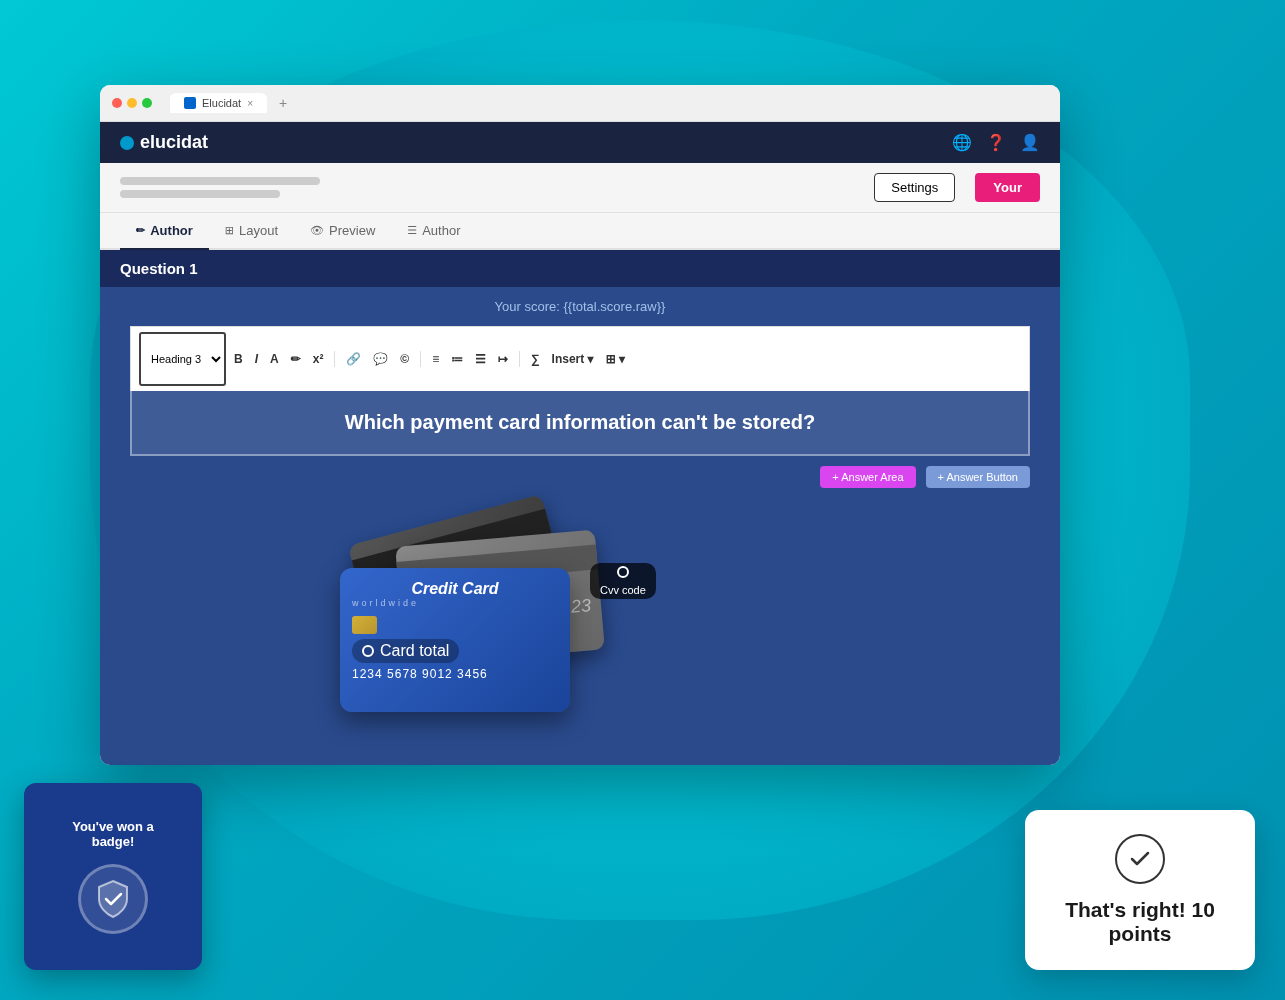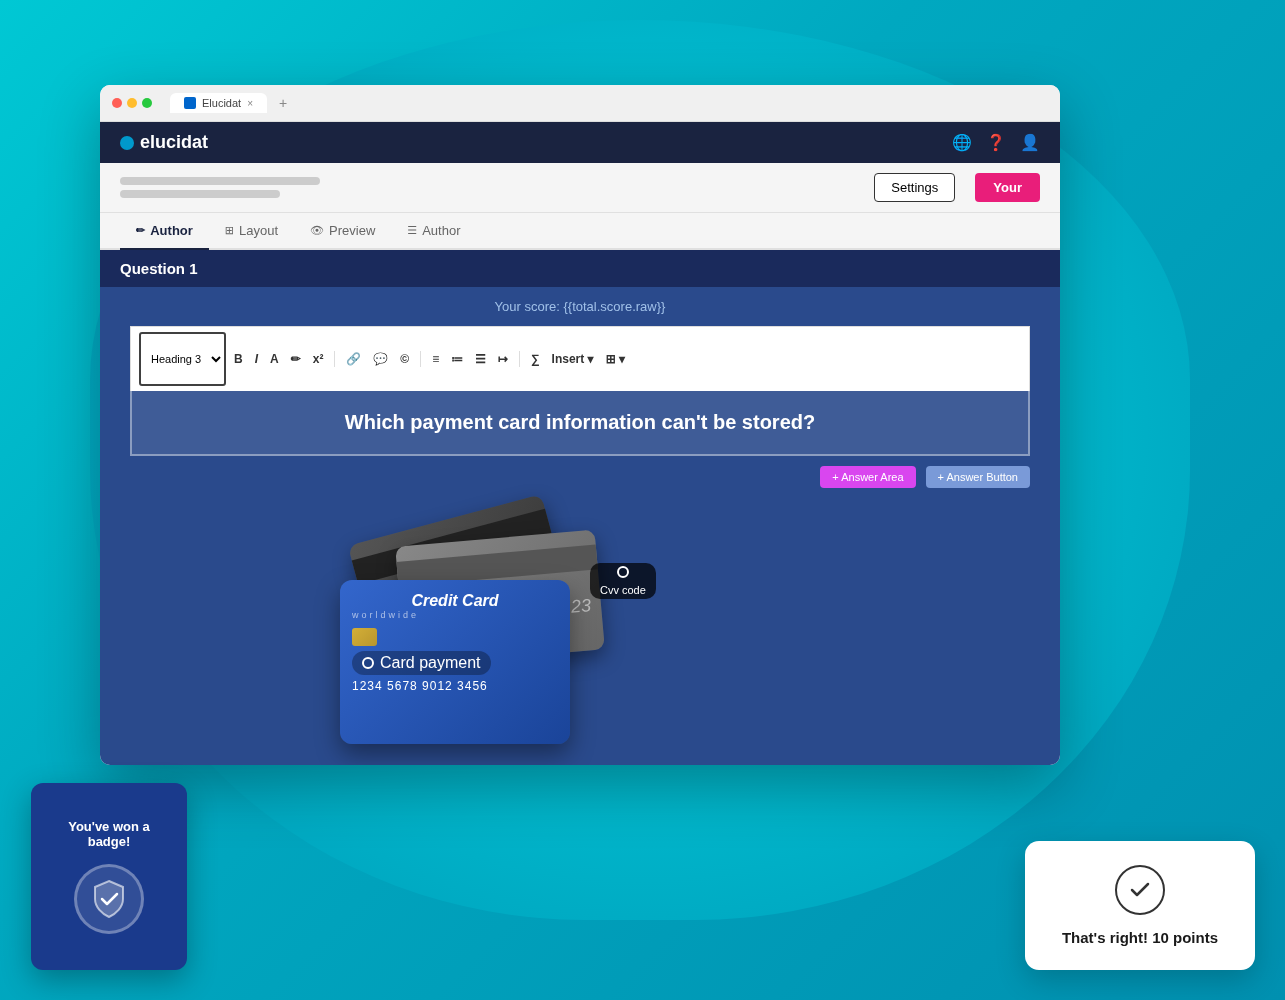--- a/index.html
+++ b/index.html
@@ -340,24 +340,24 @@
       background: linear-gradient(135deg, #888 0%, #666 100%);
       border-radius: 10px;
       transform: rotate(-5deg);
       top: 30px;
       left: 300px;
       box-shadow: 0 8px 20px rgba(0,0,0,0.4);
     }
     .card-front {
       position: absolute;
       width: 230px;
-      height: 164px;
+      height: 144px;
       background: linear-gradient(135deg, #3366cc 0%, #1a4499 100%);
       border-radius: 12px;
-      top: 72px;
+      top: 60px;
       left: 240px;
       box-shadow: 0 10px 25px rgba(0,0,0,0.4);
       padding: 12px;
       color: #fff;
     }
     .card-title {
       font-size: 16px;
       font-style: italic;
       font-weight: 700;
       text-align: center;
@@ -421,22 +421,22 @@
       width: 12px;
       height: 12px;
       border: 2px solid #fff;
       border-radius: 50%;
     }
 
     
     .badge-popup {
       position: absolute;
       bottom: 30px;
-      left: 31px;
-      width: 156px;
+      left: 24px;
+      width: 178px;
       background: #1a3a8c;
       border-radius: 12px;
       padding: 36px;
       z-index: 10;
       box-shadow: 0 10px 30px rgba(0,0,0,0.3);
       text-align: center;
     }
     .badge-title {
       color: #fff;
       font-size: 13px;
@@ -474,21 +474,21 @@
       border-radius: 50%;
       border: 2px solid #333;
       display: flex;
       align-items: center;
       justify-content: center;
       margin: 0 auto 14px;
       font-size: 22px;
       color: #333;
     }
     .correct-text {
-      font-size: 15px;
+      font-size: 21px;
       font-weight: 700;
       color: #1a1a1a;
     }
   </style>
 </head>
 <body>
 
 <div class="page-wrapper">
   <div class="cloud-bg"></div>
 
@@ -603,21 +603,21 @@
           <div style="height: 25px; background: #555; margin: 15px 0;"></div>
           <div style="text-align: right; padding: 10px; color: #bbb; font-size: 18px; font-style: italic;">123</div>
         </div>
 
         <div class="card-front">
           <div class="card-title">Credit Card</div>
           <div class="card-subtitle">worldwide</div>
           <div class="card-chip"></div>
           <div class="card-number-label">
             <div class="card-radio"></div>
-            <span>Card payment</span>
+            <span>Card total</span>
           </div>
           <div class="card-number-display">1234 5678 9012 3456</div>
         </div>
 
         <div class="cvv-label">
           <div class="cvv-radio"></div>
           <span>Cvv code</span>
         </div>
       </div>
     </div>

